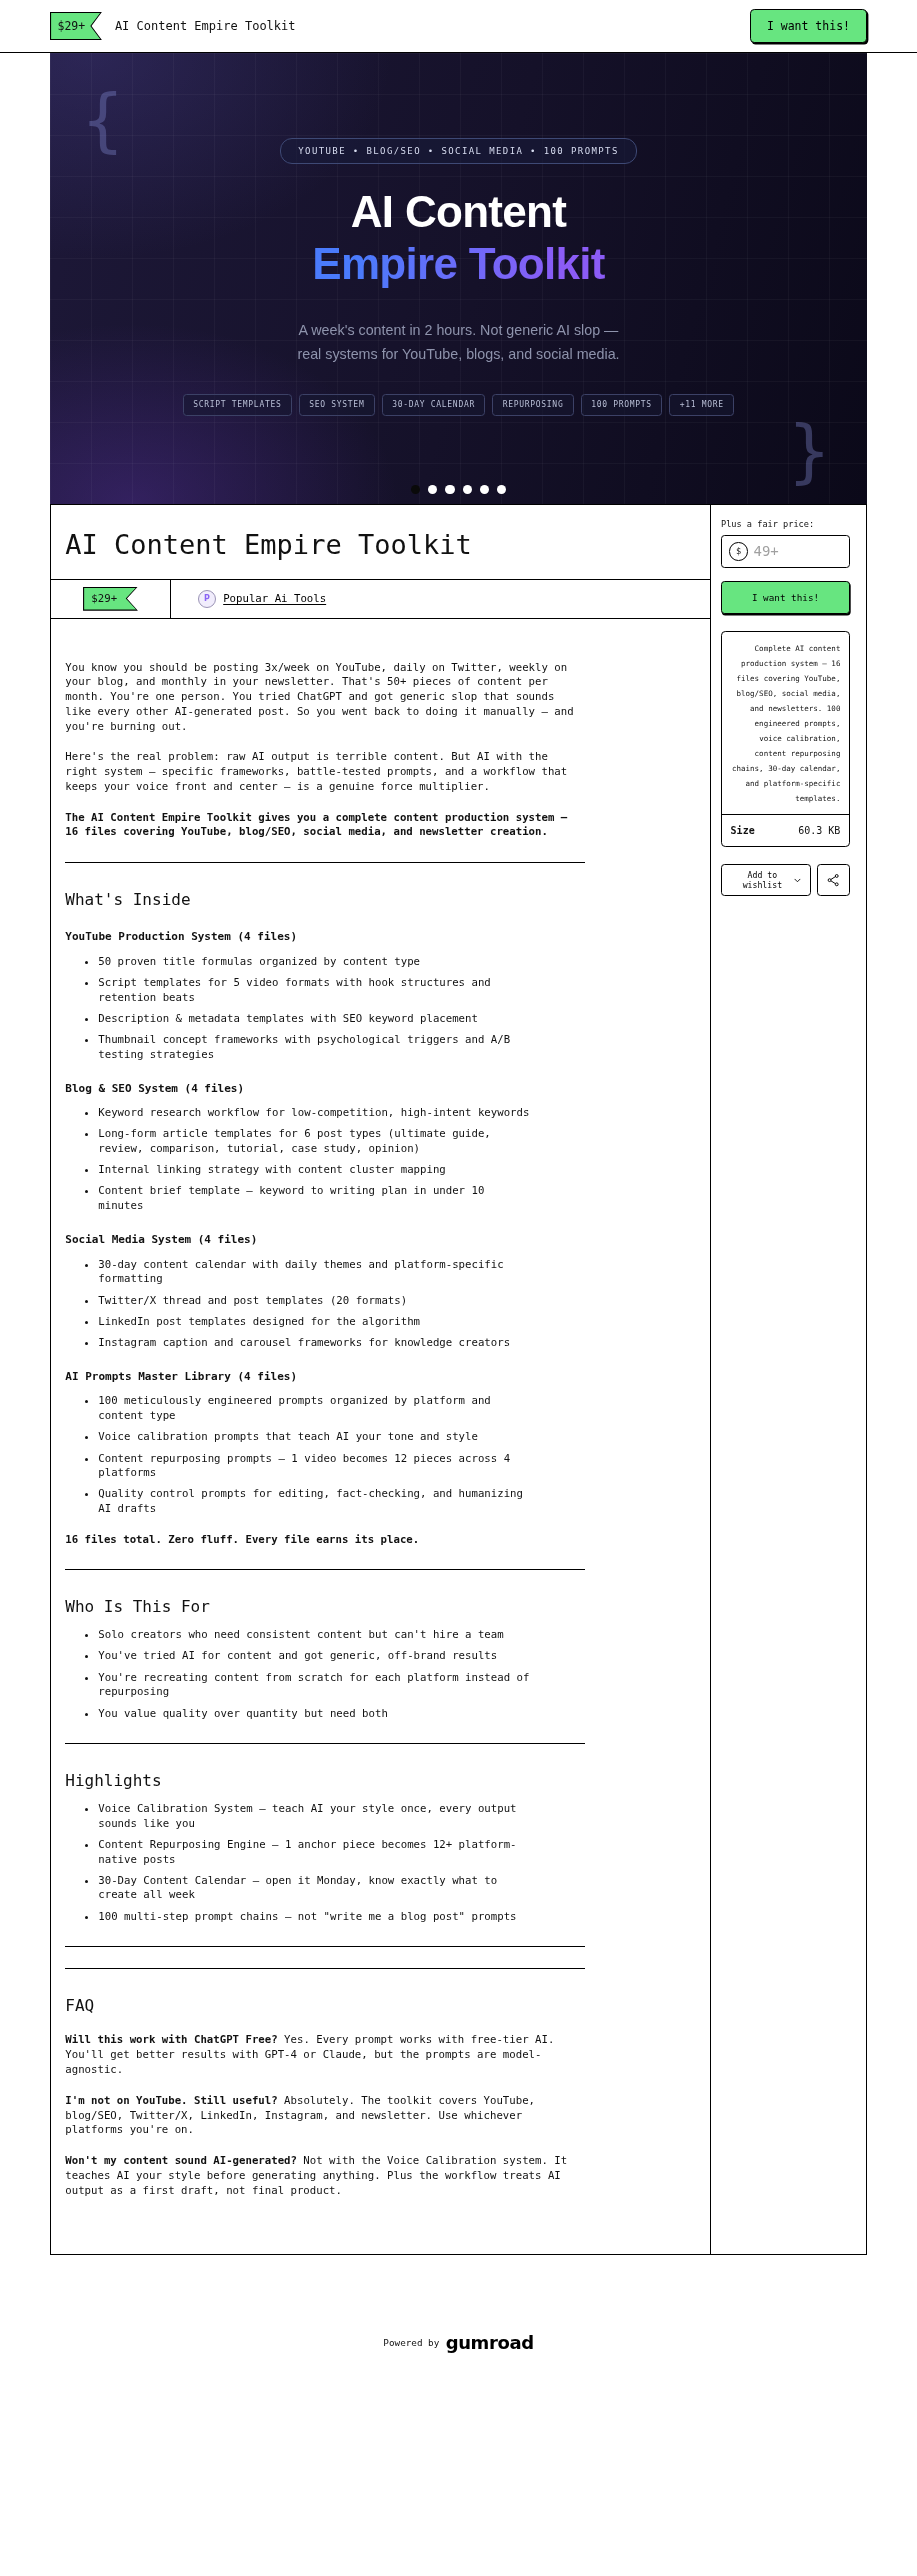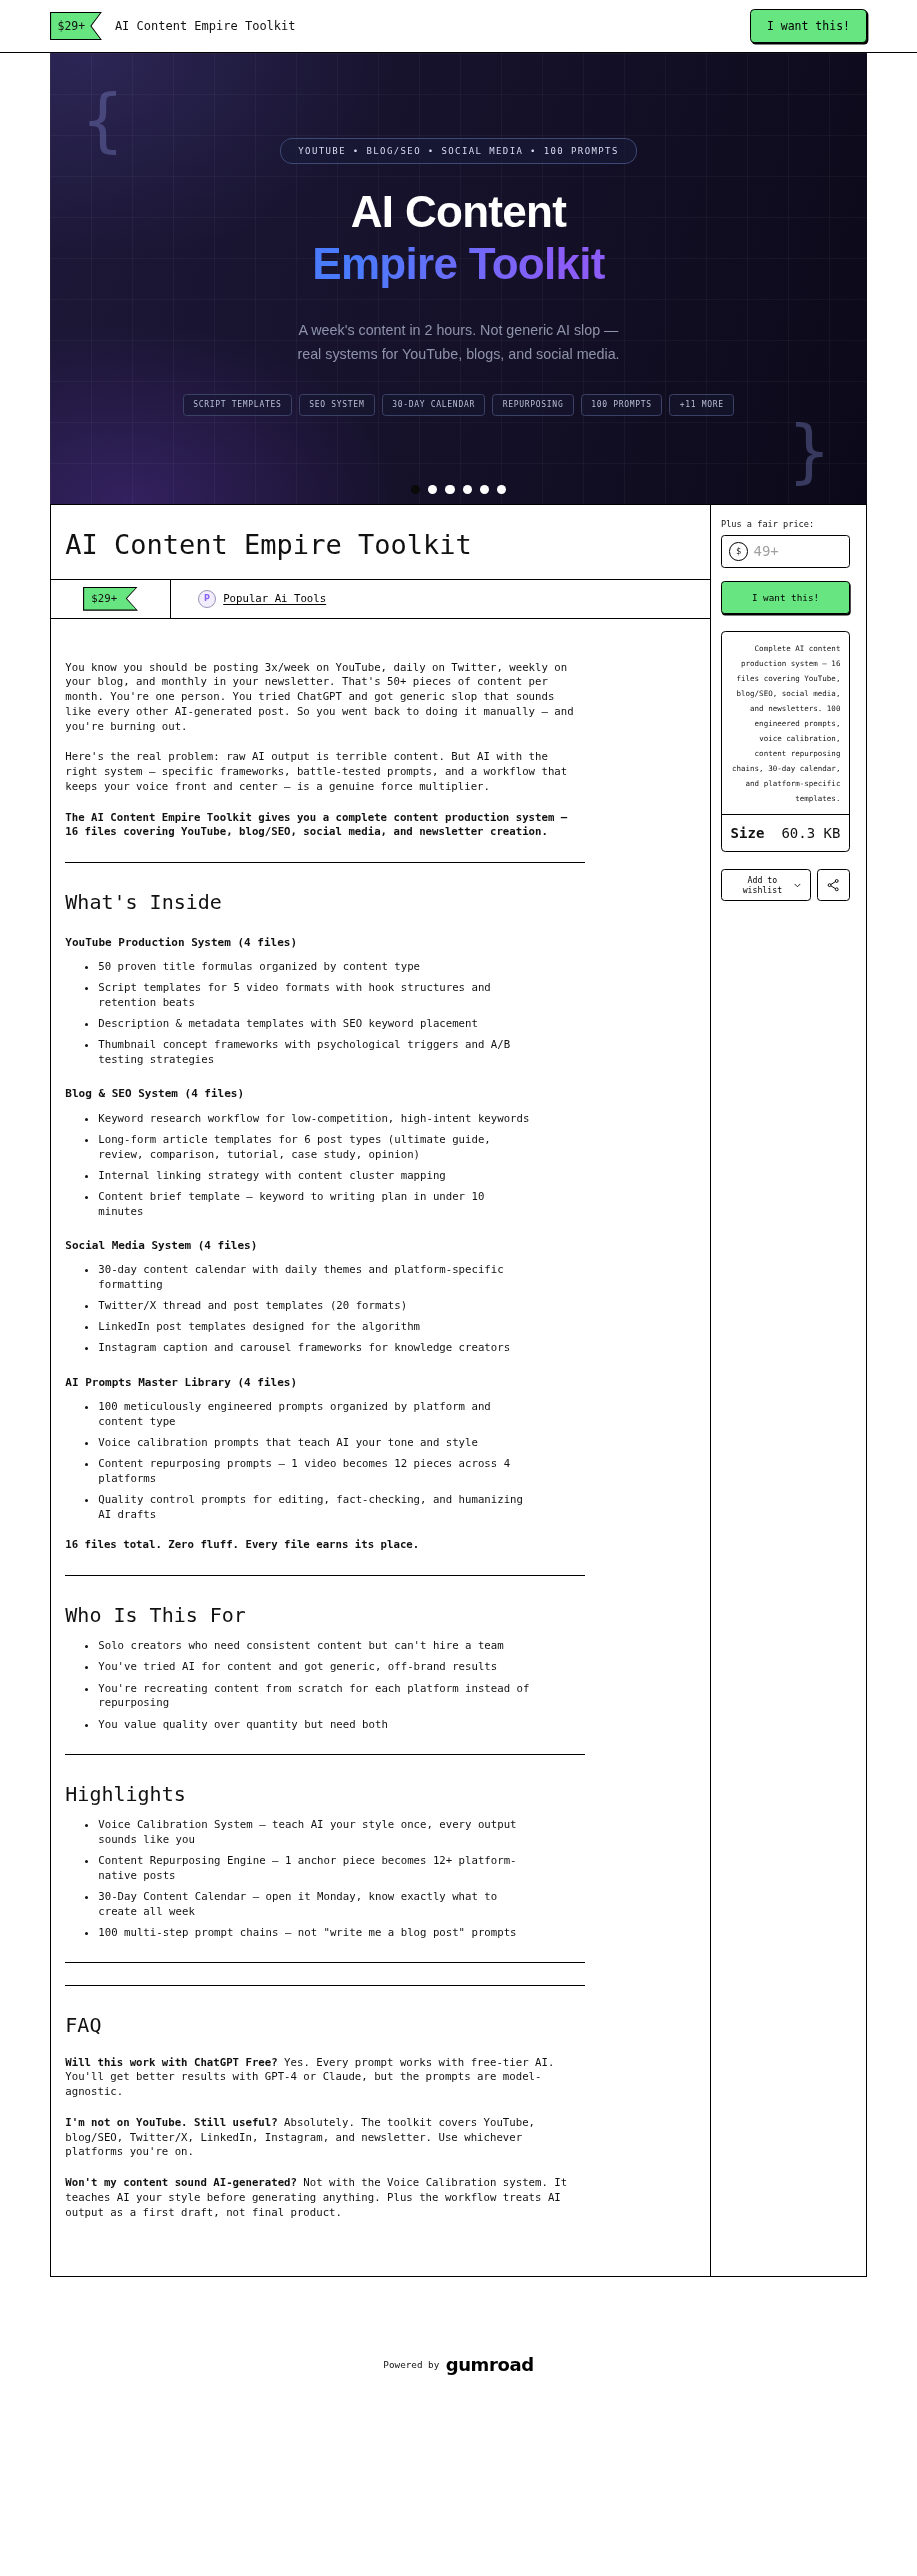--- a/index.html
+++ b/index.html
@@ -163,21 +163,21 @@
     display: flex; align-items: center; justify-content: center;
     font-size: 8px; color: #8a63f5; font-weight: bold;
     font-family: "DejaVu Sans", sans-serif;
   }
   .seller-link { color: #000; font-size: 10.7px; text-underline-offset: 2.1px; }
 
   
   .article { padding: 26px 0 0 14.3px; max-width: 534px; font-size: 10.7px; line-height: 1.38; }
   .article p { margin: 16px 0; max-width: 516px; }
   .article p strong { font-weight: bold; }
-  .article h2 { font-size: 20px; font-weight: 400; margin: 26px 0 2.9px 0; }
+  .article h2 { font-size: 16px; font-weight: 400; margin: 26px 0 2.9px 0; }
   .article h3 { font-size: 11px; font-weight: bold; margin: 18.6px 0 1.4px 0; }
   .article hr { border: none; border-top: 1.1px solid #000; margin: 21.5px 0; }
   .article ul { margin: 10px 0 16px 0; padding-left: 33px; list-style: disc; }
   .article li { margin: 6.4px 0; max-width: 437px; }
 
   
   .sidebar {
     width: 156px; flex-shrink: 0;
     border-left: 0.7px solid #000;
     padding: 14.3px 16px 14.3px 10px;
@@ -217,21 +217,21 @@
   }
   .stack-desc {
     padding: 8.6px;
     font-size: 7.5px; line-height: 2.0;
     border-bottom: 0.7px solid #000;
     white-space: normal;
   }
   .size-row {
     display: flex; justify-content: space-between; align-items: center;
     padding: 10px 8.6px;
-    font-size: 14px;
+    font-size: 10px;
   }
   .size-row .size-label { font-weight: bold; }
   .wish-row { margin-top: 17px; display: flex; gap: 6.4px; }
   .wishlist-btn {
     flex: 1; height: 32px;
     display: flex; align-items: center; justify-content: space-between;
     padding: 0 8.6px;
     background: #fff; border: 0.7px solid #000; border-radius: 3.6px;
     font-family: "DejaVu Sans Mono", monospace;
     font-size: 8.2px; cursor: pointer;

